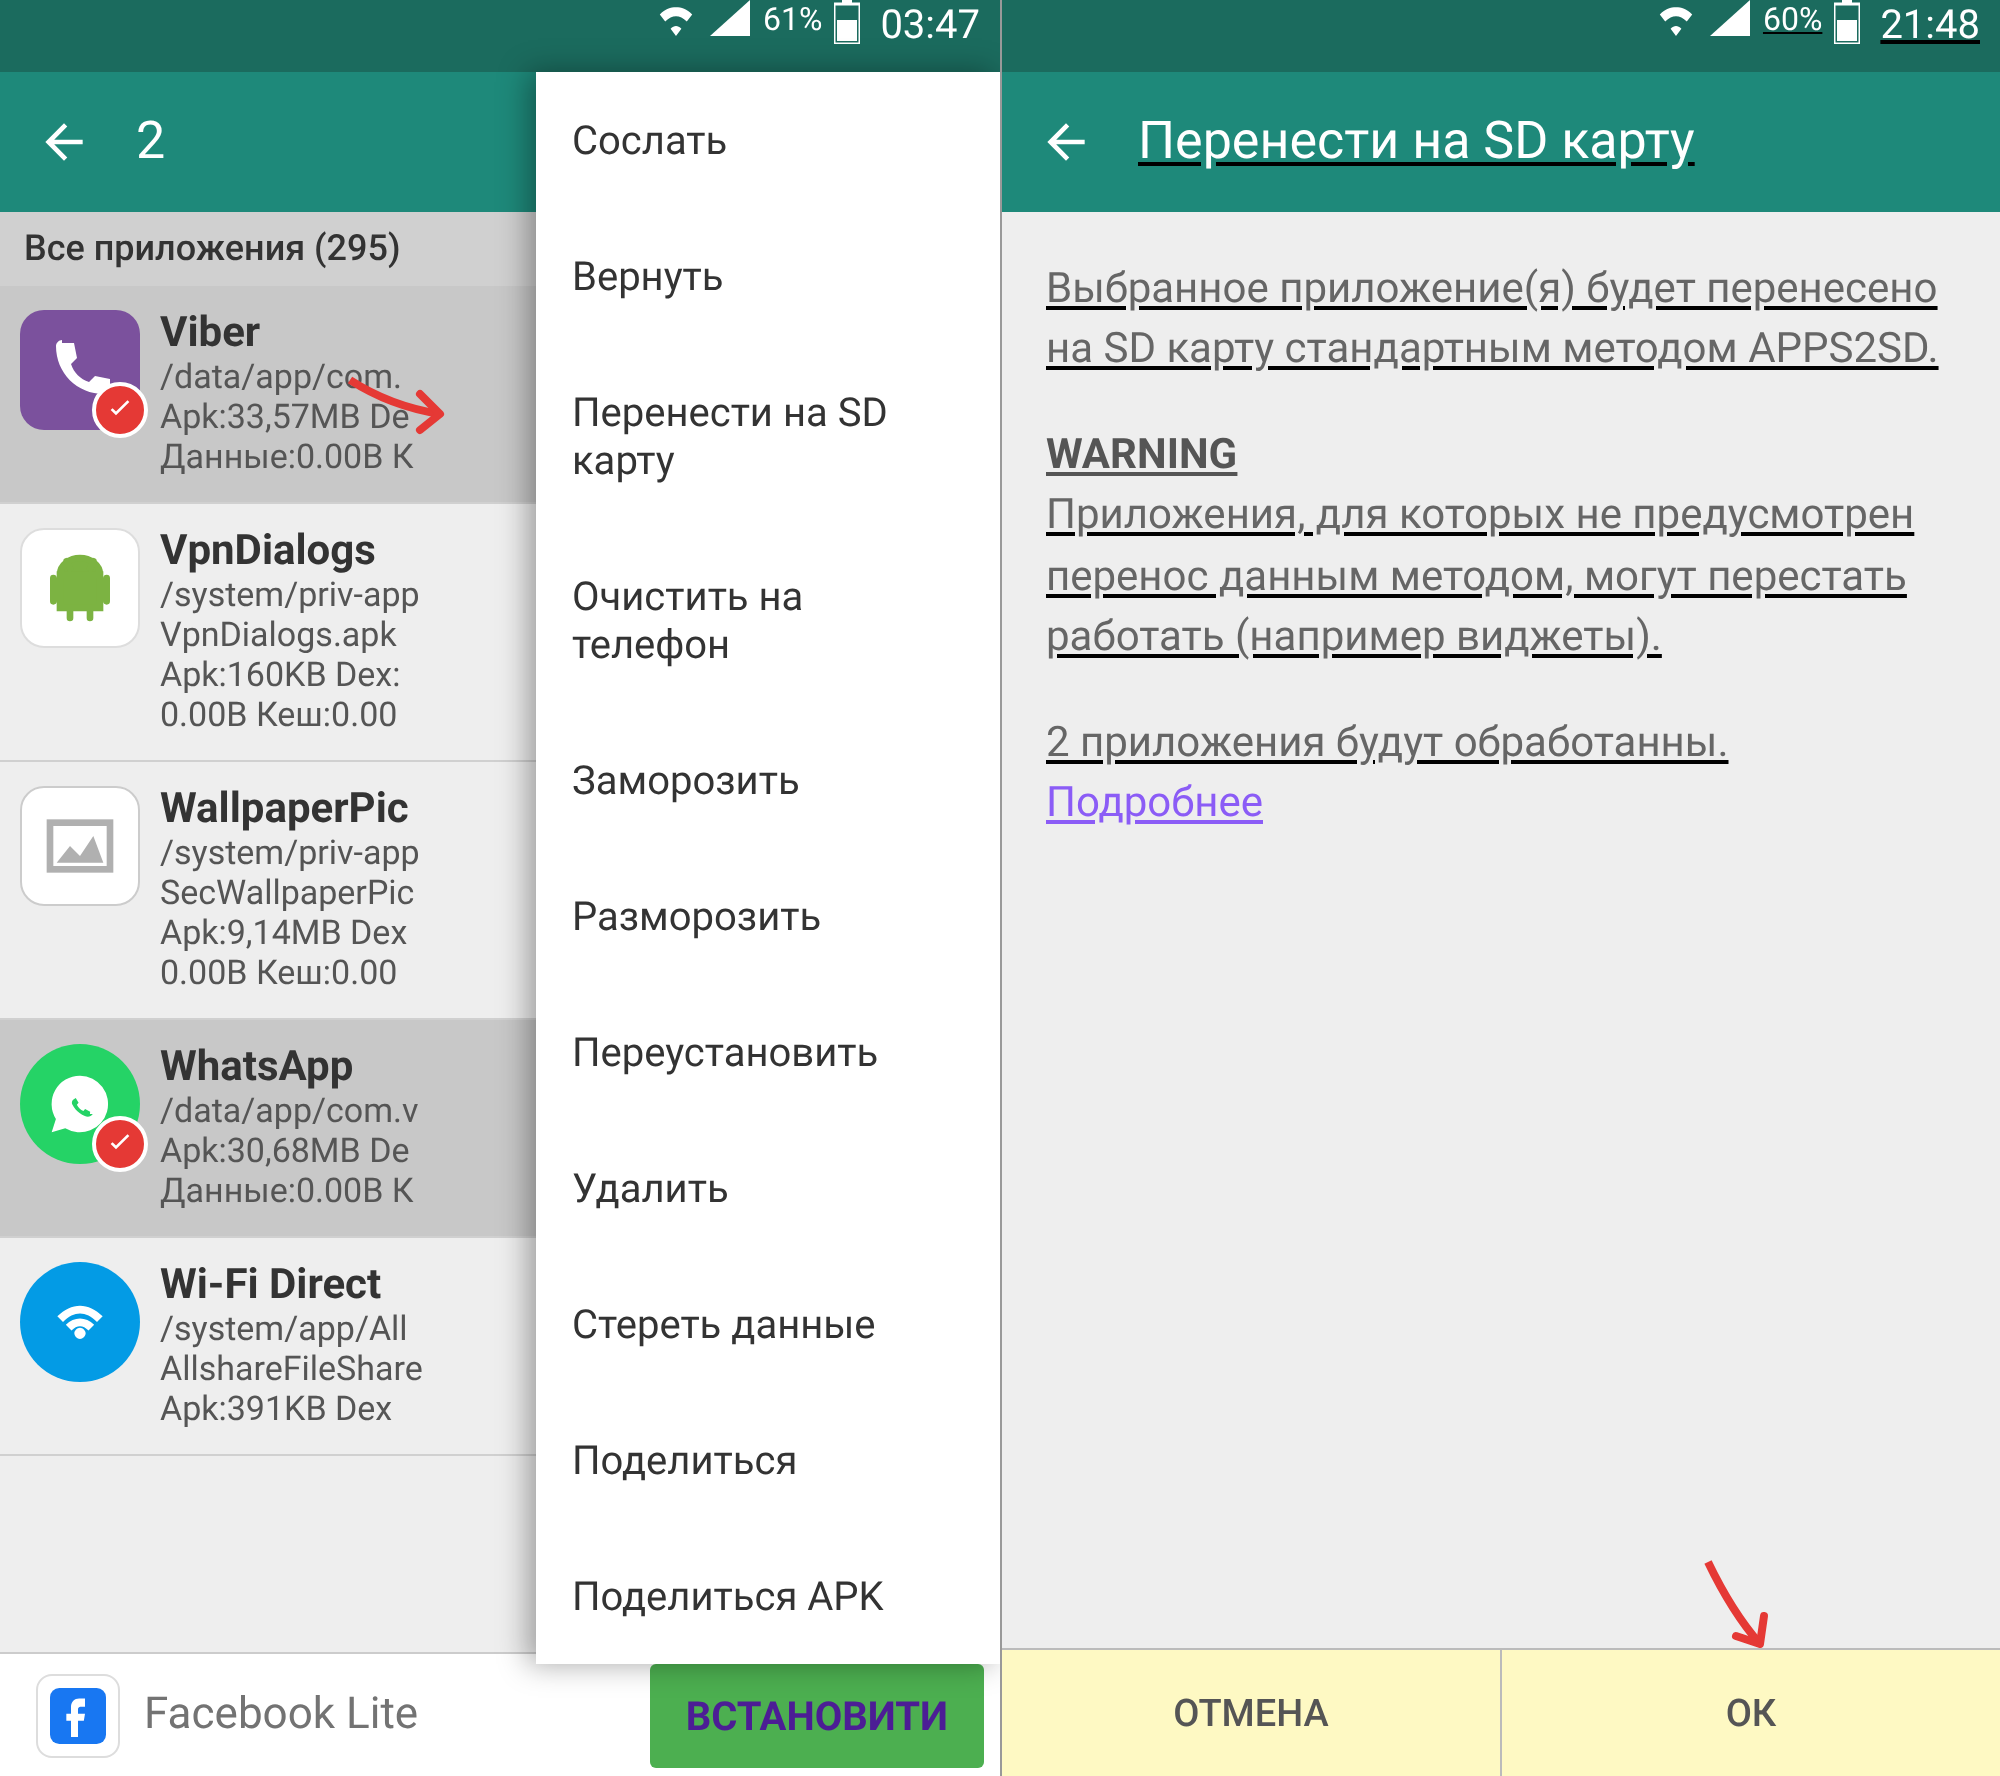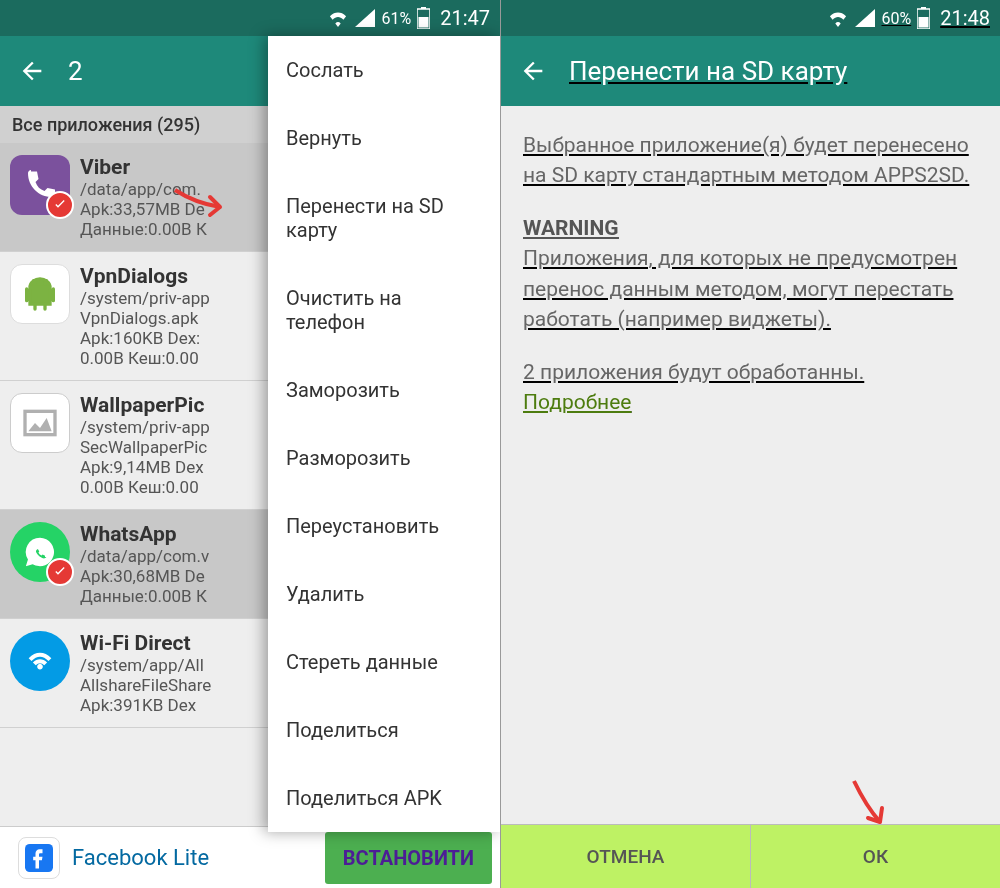--- a/index.html
+++ b/index.html
@@ -1,20 +1,20 @@
 <!DOCTYPE html>
 <html><head>
   <meta charset="utf-8">
   <style>
     * { margin: 0; padding: 0; box-sizing: border-box; font-family: Roboto, Arial, sans-serif; }
     body { width: 1000px; height: 888px; display: flex; background: #fff; }
     .screen { width: 500px; height: 888px; position: relative; overflow: hidden; background: #eeeeee; }
     
     
-    .status-bar { height: 36px; background: #1b6b5e; display: flex; align-items: center; justify-content: flex-end; padding: 0 10px; gap: 6px; color: #fff; font-size: 18px; }
+    .status-bar { height: 36px; background: #1b6b5e; display: flex; align-items: flex-start; justify-content: flex-end; padding: 0 10px; gap: 6px; color: #fff; font-size: 18px; }
     .status-bar .pct { font-size: 16px; }
     .wifi-icon, .signal-icon, .battery-icon { display: inline-flex; }
     
     
     .app-bar { height: 70px; background: #1e897a; display: flex; align-items: center; padding: 0 18px; gap: 22px; color: #fff; }
     .app-bar .title { font-size: 26px; font-weight: 400; }
     .back-btn { width: 28px; height: 28px; display: flex; align-items: center; justify-content: center; }
     
     
     .section-header { background: #d0d0d0; padding: 8px 12px; font-size: 18px; color: #333; font-weight: 500; }
@@ -33,33 +33,33 @@
     
     
     .context-menu { position: absolute; top: 36px; right: 0; width: 232px; background: #fff; box-shadow: -4px 0 14px rgba(0,0,0,0.35); z-index: 10; }
     .menu-item { padding: 22px 18px; font-size: 20px; color: #333; border-bottom: none; }
     
     
     .arrow { position: absolute; z-index: 20; }
     
     
     .ad-bar { position: absolute; bottom: 0; left: 0; right: 0; height: 62px; background: #fff; display: flex; align-items: center; border-top: 1px solid #ccc; }
-    .ad-text { flex: 1; padding-left: 18px; font-size: 22px; color: #0369a1; display: flex; align-items: center; gap: 12px; }
+    .ad-text { flex: 1; padding-left: 18px; font-size: 22px; color: #737373; display: flex; align-items: center; gap: 12px; }
     .ad-btn { background: #4caf50; color: #4c1d95; font-size: 20px; font-weight: 700; padding: 14px 18px; margin: 6px 8px 6px 0; border-radius: 3px; }
     .fb-icon { width: 42px; height: 42px; border: 1px solid #ddd; border-radius: 8px; display: flex; align-items: center; justify-content: center; }
     
     
     .content { padding: 24px 22px; font-size: 21px; color: #666; line-height: 1.45; }
     .content p { margin-bottom: 22px; }
     .warning-label { text-decoration: underline; font-weight: 700; color: #555; }
-    .link { color: #4d7c0f; text-decoration: underline; }
+    .link { color: #8b5cf6; text-decoration: underline; }
     
     
     .button-bar { position: absolute; bottom: 0; left: 0; right: 0; height: 64px; display: flex; border-top: 1px solid #bbb; }
-    .button-bar .btn { flex: 1; display: flex; align-items: center; justify-content: center; background: #bef264; font-size: 19px; color: #555; font-weight: 500; border-right: 1px solid #bbb; }
+    .button-bar .btn { flex: 1; display: flex; align-items: center; justify-content: center; background: #fef9c3; font-size: 19px; color: #555; font-weight: 500; border-right: 1px solid #bbb; }
     .button-bar .btn:last-child { border-right: none; }
   </style>
 </head>
 <body>
 
 <div class="screen">
   <div class="status-bar">
     <span class="wifi-icon">
       <svg width="22" height="18" viewBox="0 0 24 20">
           <path fill="#fff" d="M12 20l-3-4c1-1 2-1.5 3-1.5s2 .5 3 1.5l-3 4zm-6-8l-3-4C6 5 9 4 12 4s6 1 9 4l-3 4c-2-2-4-3-6-3s-4 1-6 3z"></path>
@@ -71,21 +71,21 @@
         </svg>
     </span>
     <span class="pct">61%</span>
     <span class="battery-icon">
       <svg width="13" height="22" viewBox="0 0 13 22">
           <rect x="4" y="0" width="5" height="2" fill="#fff"></rect>
           <rect x="0" y="2" width="13" height="20" fill="none" stroke="#fff" stroke-width="1.5"></rect>
           <rect x="1.5" y="10" width="10" height="10.5" fill="#fff"></rect>
         </svg>
     </span>
-    <span style="font-size:20px;margin-left:4px;">21:47</span>
+    <span style="font-size:20px;margin-left:4px;">03:47</span>
   </div>
 
   <div class="app-bar">
     <div class="back-btn">
       <svg width="28" height="28" viewBox="0 0 24 24">
           <path fill="#fff" d="M20 11H7.8l5.6-5.6L12 4l-8 8 8 8 1.4-1.4L7.8 13H20z"></path>
         </svg>
     </div>
     <div class="title">2</div>
   </div>

